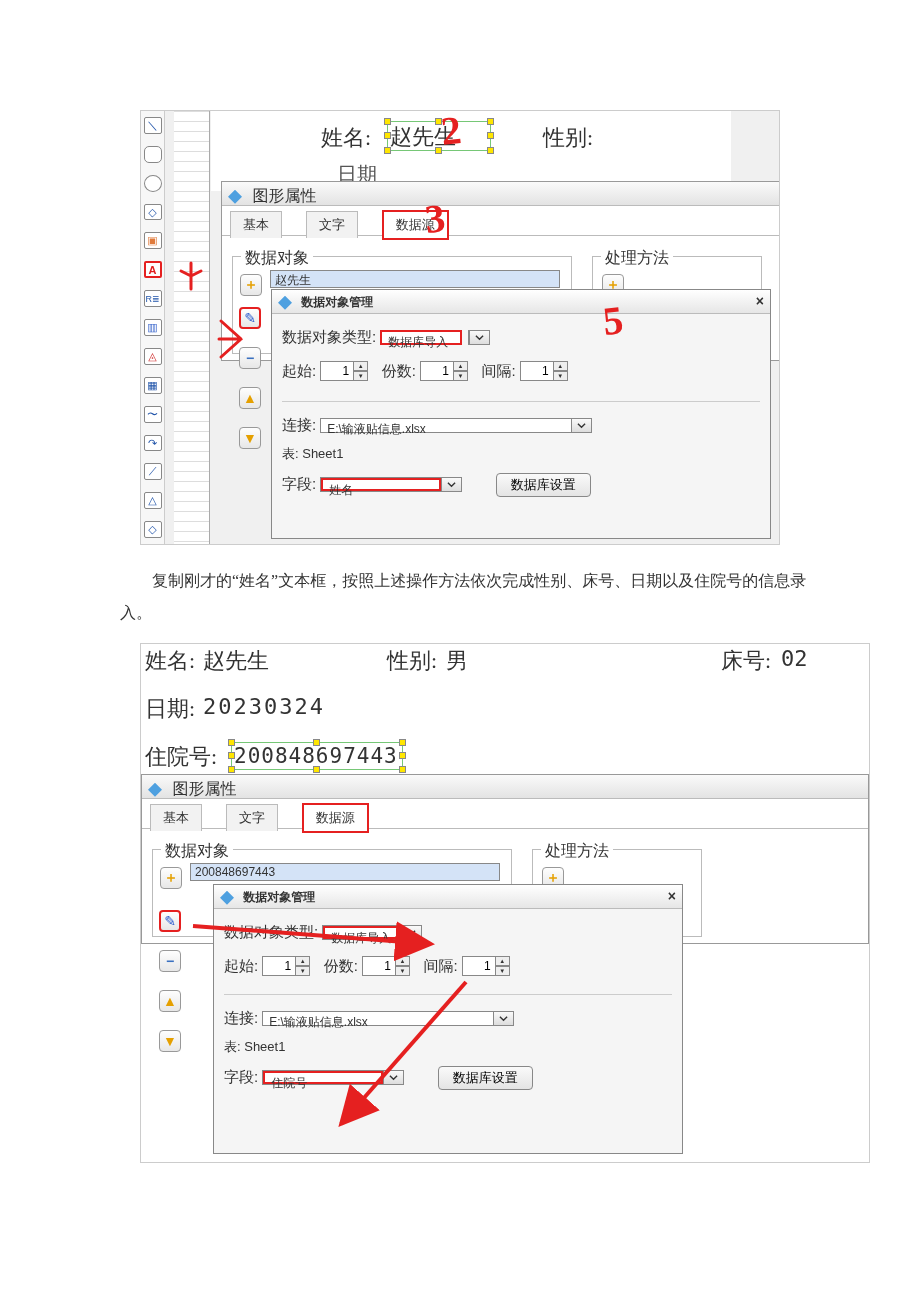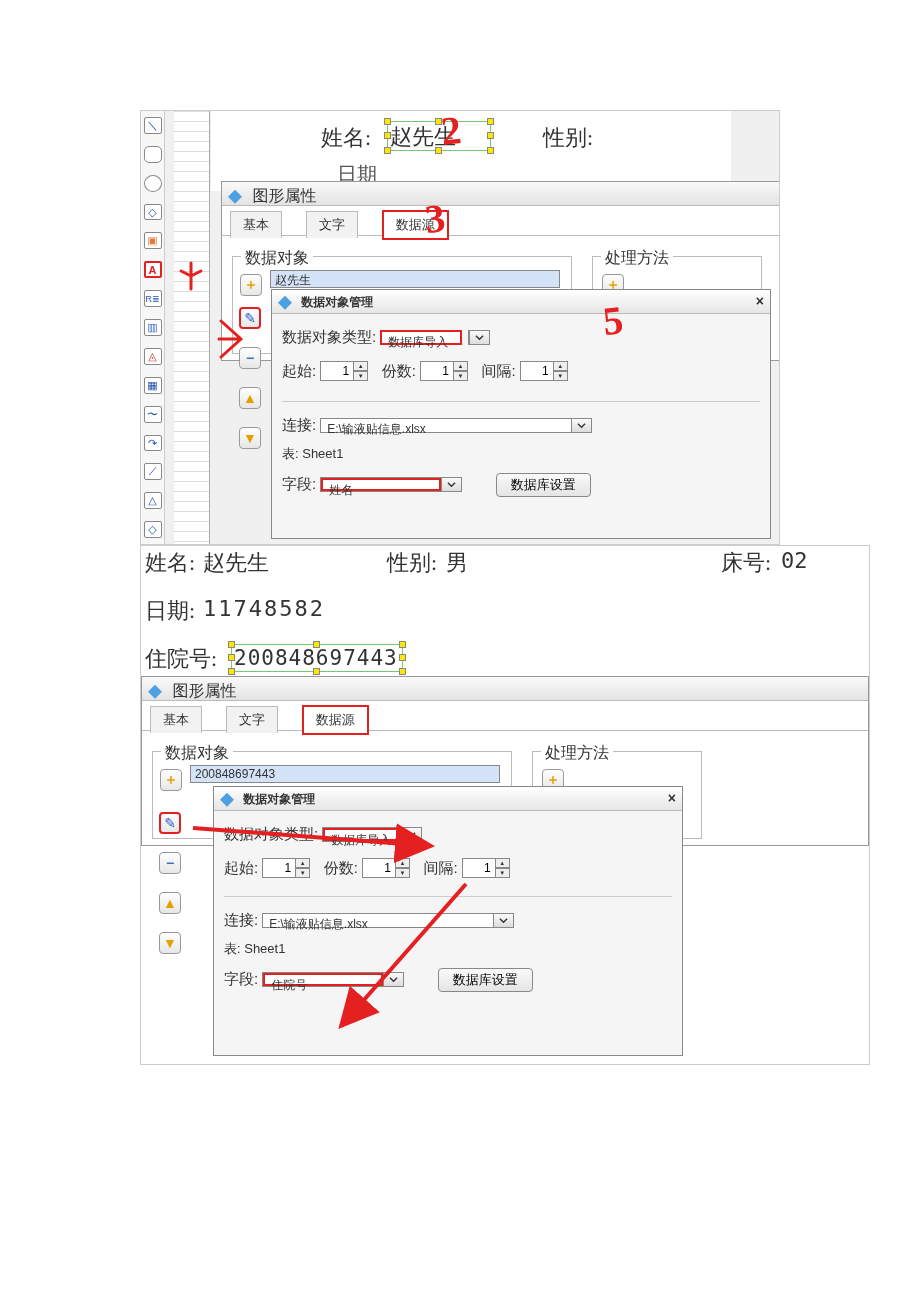--- a/index.html
+++ b/index.html
@@ -292,33 +292,34 @@
 
     <svg class="ann-svg" width="640" height="435">
       <path class="red-stroke" d="M50 152 L50 178 M50 165 L40 160 M50 165 L60 160"></path>
       <path class="red-stroke" d="M80 210 L100 228 L80 246 M100 228 L78 228"></path>
     </svg>
     <div class="hand" style="left:300px; top:-4px;">2</div>
     <div class="hand" style="left:284px; top:84px;">3</div>
     <div class="hand" style="left:462px; top:186px;">5</div>
   </div>
 
+  <p class="body-text">复制刚才的“姓名”文本框，按照上述操作方法依次完成性别、床号、日期以及住院号的信息录入。</p>
 
   <div class="shot shot2">
     <div class="s2-canvas">
       <div class="s2-line1">
         <span style="left:4px;">姓名:</span>
         <span style="left:62px;">赵先生</span>
         <span style="left:246px;">性别:</span>
         <span style="left:305px;">男</span>
         <span style="left:580px;">床号:</span>
         <span style="left:640px;font-family:monospace;">02</span>
       </div>
       <span style="position:absolute;left:4px;top:50px;">日期:</span>
-      <span style="position:absolute;left:62px;top:50px;font-family:monospace;letter-spacing:2px;">11748582</span>
+      <span style="position:absolute;left:62px;top:50px;font-family:monospace;letter-spacing:2px;">20230324</span>
       <span style="position:absolute;left:4px;top:98px;">住院号:</span>
       <div class="s2-hid">
         <span class="txt" style="font-family:monospace;letter-spacing:1px;">200848697443</span>
         <div class="handle h-tl"></div>
         <div class="handle h-tm"></div>
         <div class="handle h-tr"></div>
         <div class="handle h-ml"></div>
         <div class="handle h-mr"></div>
         <div class="handle h-bl"></div>
         <div class="handle h-bm"></div>

